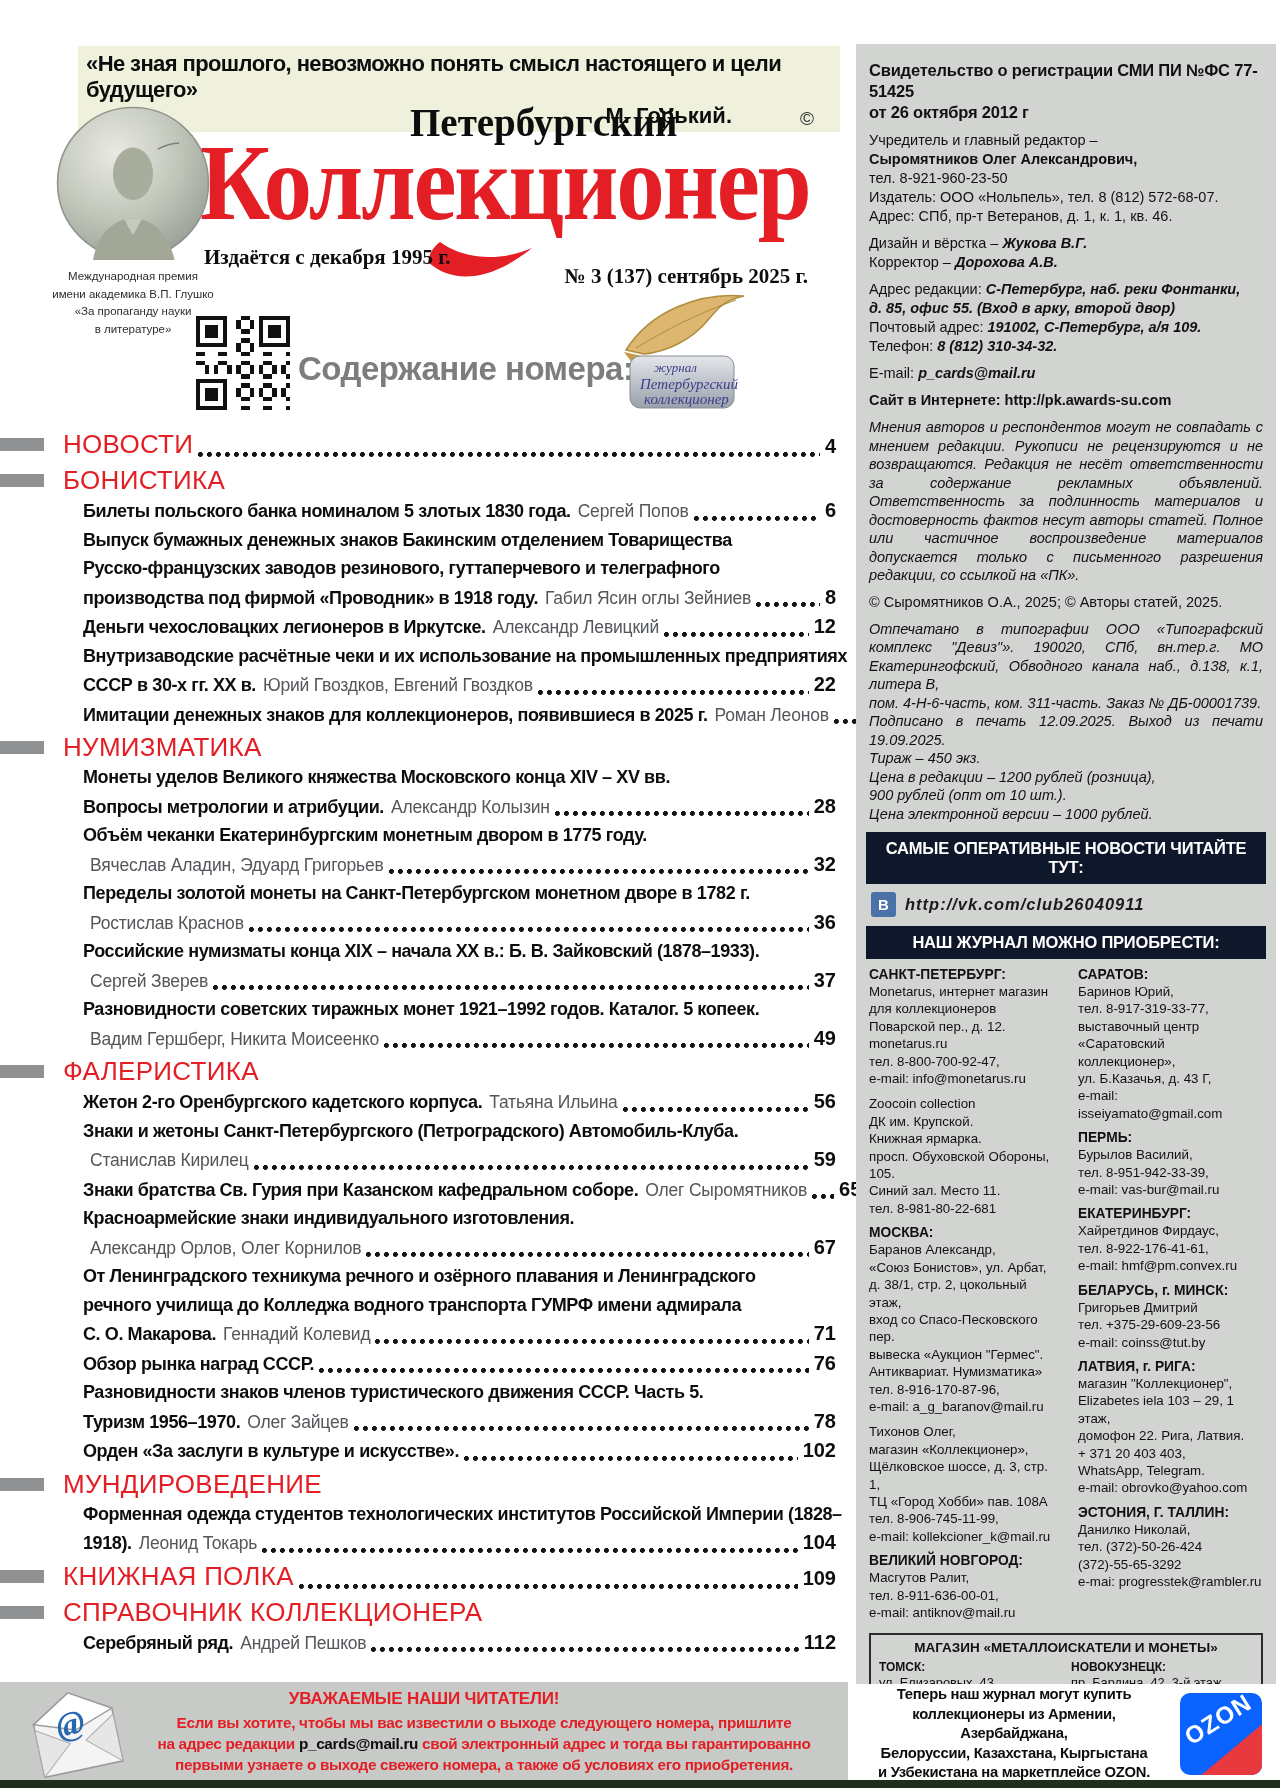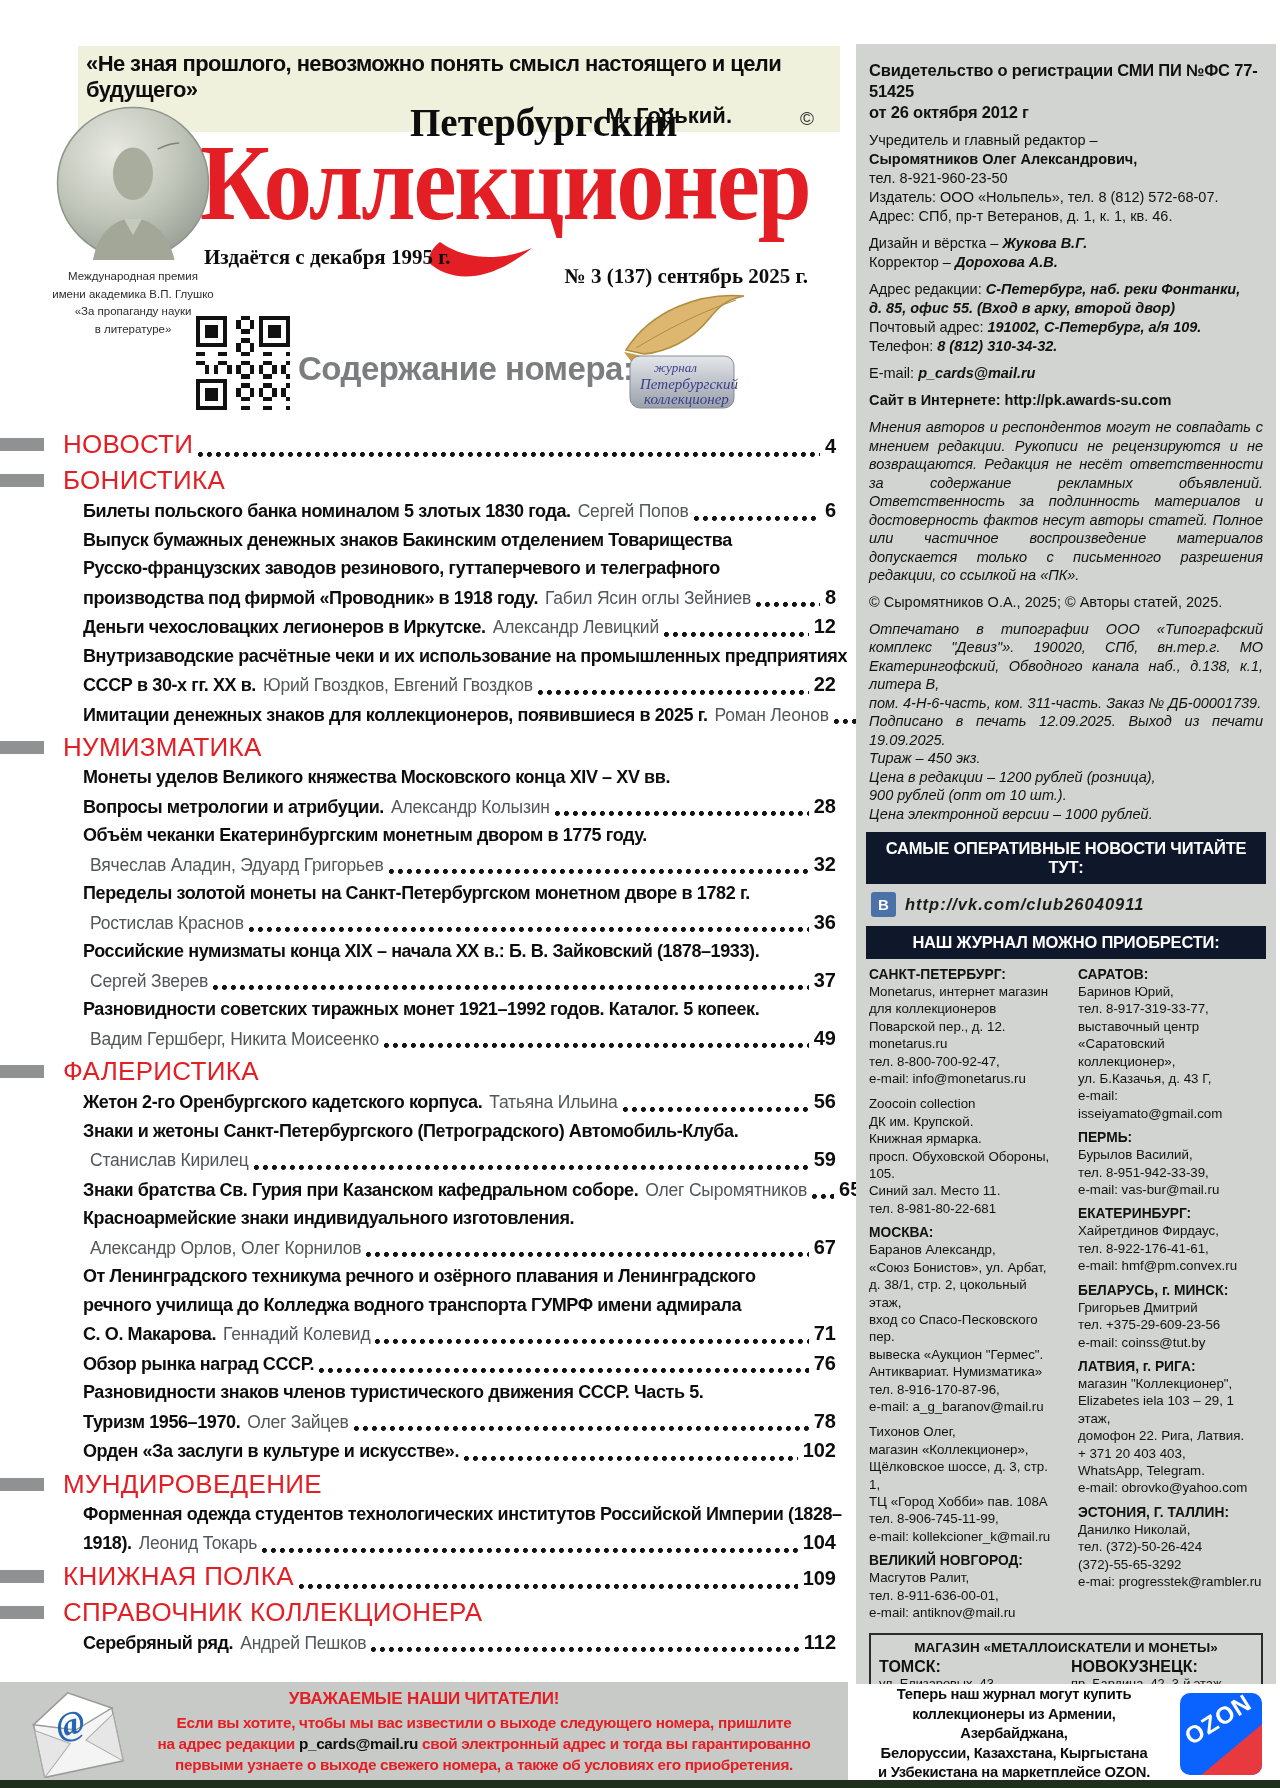--- a/index.html
+++ b/index.html
@@ -50,21 +50,21 @@
   .vk-icon{width:25px;height:25px;background:#4a72a8;border-radius:3px;color:#fff;font-weight:bold;font-size:15px;display:flex;align-items:center;justify-content:center;}
   .vk-url{font-style:italic;font-weight:bold;font-size:16.5px;letter-spacing:1px;color:#1b1b1b;}
   .stores{display:flex;gap:24px;margin-top:2px;}
   .stores-col{width:50%;}
   .store{margin-bottom:8px;}
   .store-h{font-weight:bold;font-size:13.8px;margin-bottom:1px;}
   .store-l{font-size:13.3px;line-height:17.4px;}
   .metal-box{border:2px solid #2b2b2b;padding:5px 8px 6px;margin-top:4px;}
   .mb-title{text-align:center;font-weight:bold;font-size:13.5px;margin-bottom:4px;}
   .mb-grid{display:grid;grid-template-columns:1fr 1fr;column-gap:10px;row-gap:6px;font-size:12.8px;line-height:16px;}
-  .mb-cell b{font-size:16px;margin-top:30px;}
+  .mb-cell b{font-size:12px;margin-top:30px;}
 
   
   .ozon-area{left:856px;top:1688px;width:424px;height:92px;background:#fff;display:flex;align-items:center;}
   .ozon-note{width:312px;text-align:center;font-weight:bold;font-size:14.8px;line-height:19.5px;letter-spacing:-0.3px;color:#0d0d0d;margin-left:2px;}
   .ozon-logo{width:82px;height:82px;background:#0a62ff;border-radius:10px;position:relative;overflow:hidden;margin-left:10px;}
   .ozon-logo::after{content:"";position:absolute;left:0;top:0;right:0;bottom:0;background:#e8393f;clip-path:polygon(100% 38%,100% 100%,26% 100%);}
   .ozon-word{position:absolute;z-index:2;left:7px;top:32px;color:#fff;font-weight:bold;font-size:24px;letter-spacing:1px;transform:rotate(-32deg);transform-origin:left center;}
 
   
   .footer-banner{left:0;top:1682px;width:848px;height:98px;background:#c8cac7;}

